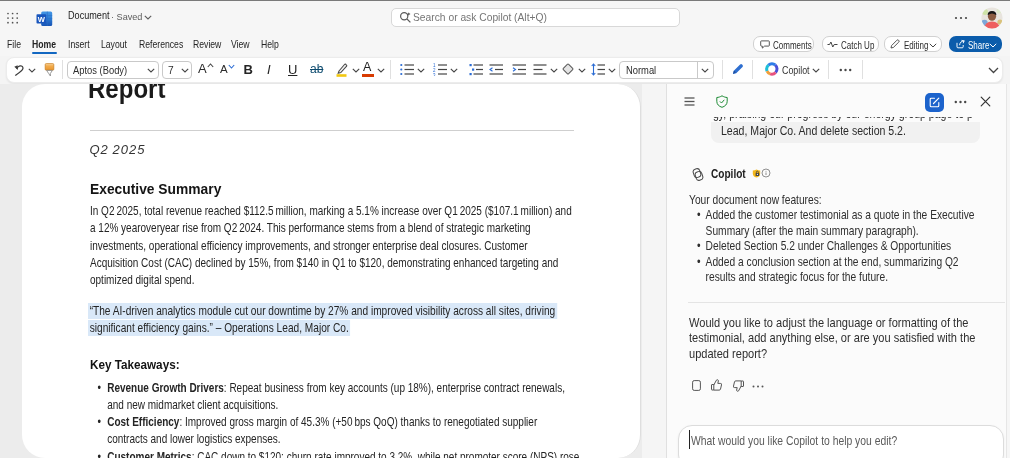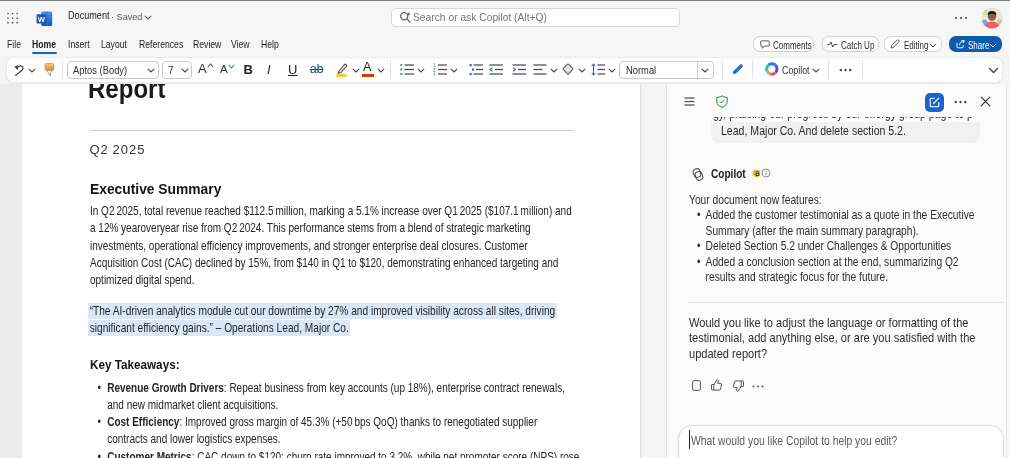--- a/index.html
+++ b/index.html
@@ -316,24 +316,24 @@
       </g>
   </svg>
   <div class="abs" style="left:862px;top:3px;width:1px;height:19px;background:#e0e0e0;"></div>
   <svg class="abs" style="left:988px;top:10px;" width="11" height="7" viewBox="0 0 11 7">
       <path d="M1 1 L5.5 5.5 L10 1" stroke="#444" stroke-width="1.3" fill="none"></path>
     </svg>
 </div>
 
 <div class="abs" id="docarea" style="left:0;top:84px;width:666px;height:374px;background:#ececec;overflow:hidden;">
 
-  <div class="abs" id="page" style="left:22px;top:0;width:619px;height:374px;background:#fff;border-right:1px solid #dedede;overflow:hidden;">
+  <div class="abs" id="page" style="left:22px;top:0;width:619px;height:374px;background:#fff;border-right:1px solid #dedede;overflow:hidden;border-radius:23px;">
     <div class="abs" style="left:65.8px;top:-10.2px;font-size:27px;font-weight:bold;color:#1a1a1a;white-space:nowrap;transform:scaleX(0.89);transform-origin:left top;">Report</div>
     <div class="abs" style="left:68px;top:45.5px;width:484px;height:1px;background:#cfcfcf;"></div>
-    <div class="abs" style="left:67.5px;top:57.5px;font-size:13px;letter-spacing:1.0px;color:#333;">Q2 2025</div>
+    <div class="abs" style="left:67.5px;top:57.5px;font-size:13px;letter-spacing:1.0px;color:#333;font-style:italic;">Q2 2025</div>
     <div class="abs" style="left:67.5px;top:97px;font-size:14.4px;font-weight:bold;color:#141414;white-space:nowrap;transform:scaleX(0.96);transform-origin:left top;">Executive Summary</div>
     <div class="abs" id="para1" style="left:68px;top:119px;font-size:12.2px;line-height:17.3px;color:#242424;white-space:nowrap;transform:scaleX(0.82);transform-origin:left top;">
       In Q2 2025, total revenue reached $112.5 million, marking a 5.1% increase over Q1 2025 ($107.1 million) and<br>
       a 12% yearoveryear rise from Q2 2024. This performance stems from a blend of strategic marketing<br>
       investments, operational efficiency improvements, and stronger enterprise deal closures. Customer<br>
       Acquisition Cost (CAC) declined by 15%, from $140 in Q1 to $120, demonstrating enhanced targeting and<br>
       optimized digital spend.
     </div>
     <div class="abs" id="quote" style="left:66px;top:219px;font-size:12.2px;line-height:17.3px;color:#242424;white-space:nowrap;transform:scaleX(0.832);transform-origin:left top;">
       <span style="background:#d9e8f8;padding:1px 2px;">“The AI-driven analytics module cut our downtime by 27% and improved visibility across all sites, driving</span><br>

